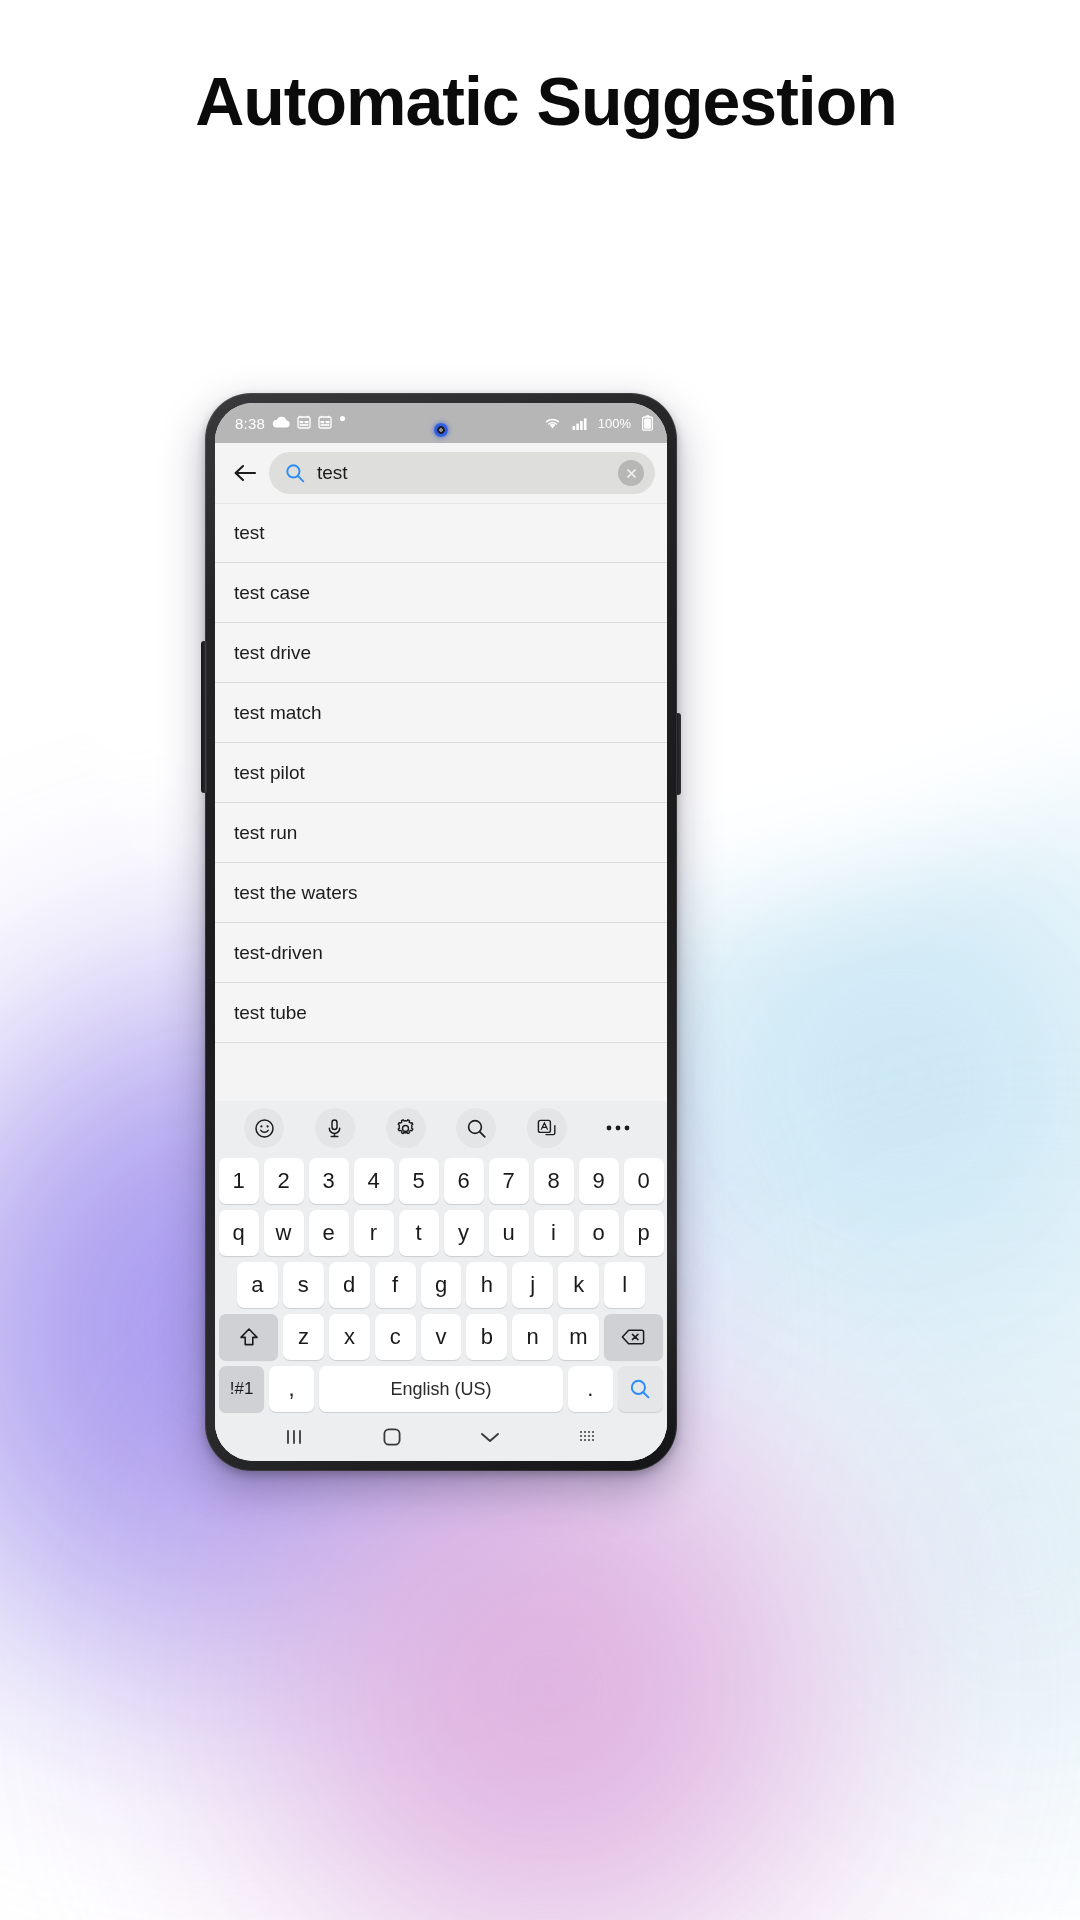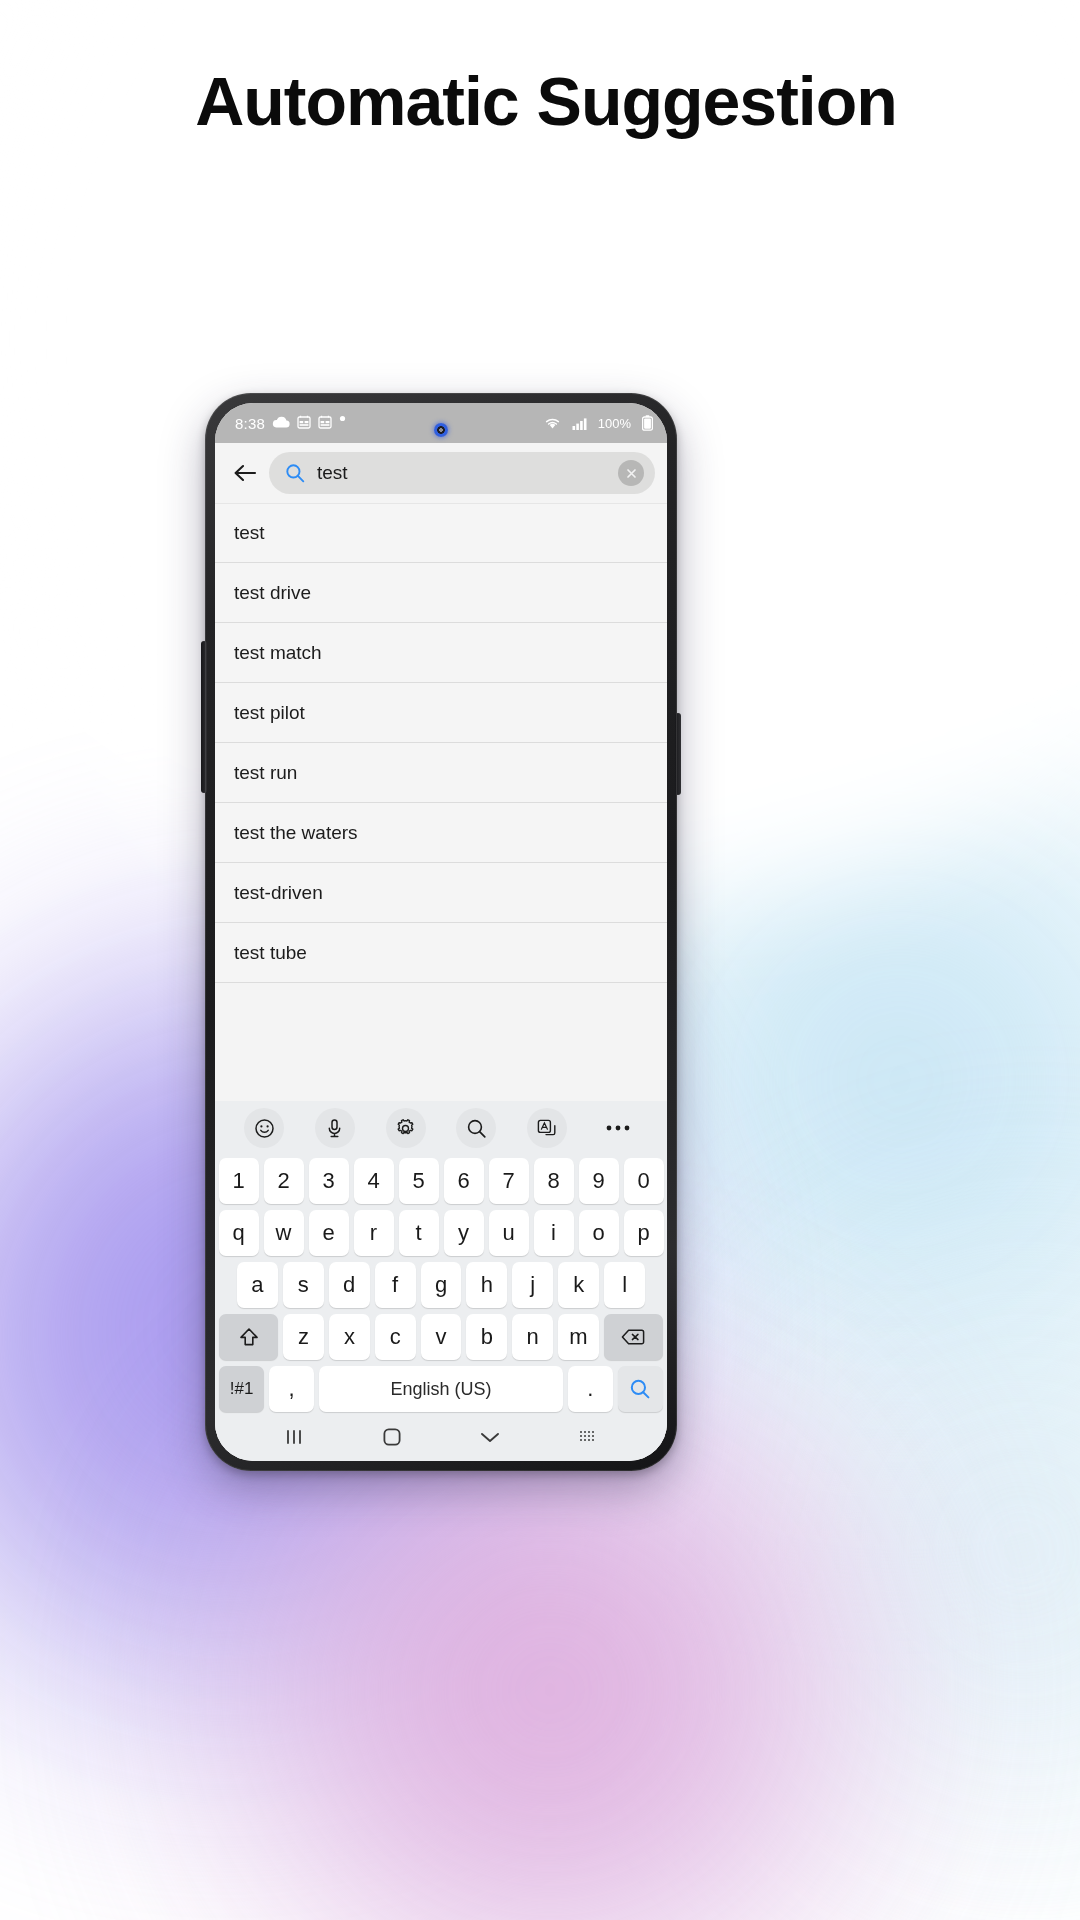--- a/index.html
+++ b/index.html
@@ -313,20 +313,21 @@
         <span id="clear-btn">
           <svg width="13" height="13" viewBox="0 0 13 13">
               <path d="M3 3 10 10M10 3 3 10" stroke="#f2f2f2" stroke-width="1.7" stroke-linecap="round"></path>
             </svg>
         </span>
       </div>
     </div>
 
     <div id="suggestions">
       <div class="sugg-row">test</div>
+      <div class="sugg-row">test case</div>
       <div class="sugg-row">test drive</div>
       <div class="sugg-row">test match</div>
       <div class="sugg-row">test pilot</div>
       <div class="sugg-row">test run</div>
       <div class="sugg-row">test the waters</div>
       <div class="sugg-row">test-driven</div>
       <div class="sugg-row">test tube</div>
     </div>
 
     <div id="keyboard">

